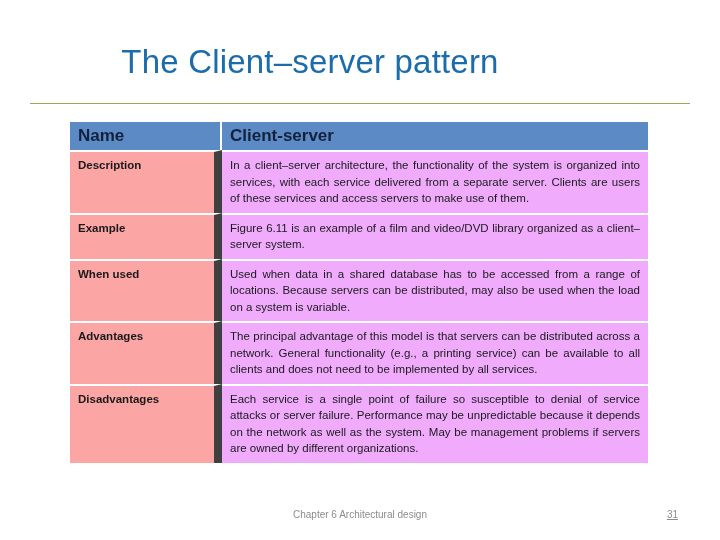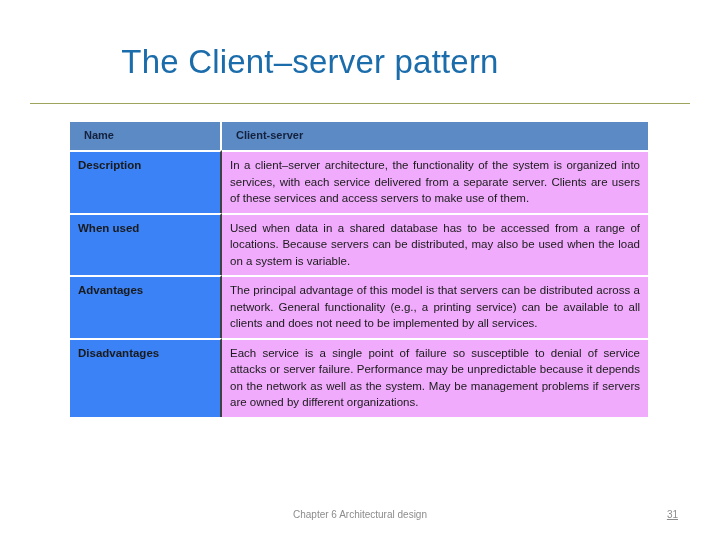--- a/index.html
+++ b/index.html
@@ -47,44 +47,44 @@
     width: 578px;
     border-collapse: separate;
     border-spacing: 0;
     table-layout: fixed;
   }
 
   .pattern-table tr.head-row td {
     background: #5b8ac5;
     color: #14213d;
     font-weight: bold;
-    font-size: 11px;
-    padding: 7px 8px 8px 14px;
+    font-size: 17px;
+    padding: 7px 8px 8px 8px;
     vertical-align: middle;
     line-height: 13px;
   }
 
   .pattern-table tr.head-row td.col-label {
     border-right: 2px solid #ffffff;
   }
 
   .pattern-table tr.body-row td {
     background: #f0abfc;
     color: #1a1a1a;
     font-size: 11.5px;
     line-height: 16.5px;
     vertical-align: top;
     padding: 5px 8px 6px 8px;
     border-top: 2px solid #ffffff;
   }
 
   .pattern-table tr.body-row td.col-label {
-    background: #3b82f6;
+    background: #fca5a5;
     font-weight: bold;
-    border-right: 2px solid #404040;
+    border-right: 8px solid #404040;
     white-space: nowrap;
   }
 
   .pattern-table tr.body-row td.col-value {
     text-align: justify;
     text-justify: inter-word;
   }
 
   .pattern-table col.c-label { width: 152px; }
   .pattern-table col.c-value { width: 426px; }
@@ -133,20 +133,24 @@
     <tr class="head-row">
       <td class="col-label">Name</td>
       <td class="col-value">Client-server</td>
     </tr>
 
     <tr class="body-row">
       <td class="col-label">Description</td>
       <td class="col-value">In a client–server architecture, the functionality of the system is organized into services, with each service delivered from a separate server. Clients are users of these services and access servers to make use of them.</td>
     </tr>
 
+    <tr class="body-row">
+      <td class="col-label">Example</td>
+      <td class="col-value">Figure 6.11 is an example of a film and video/DVD library organized as a client–server system.</td>
+    </tr>
 
     <tr class="body-row">
       <td class="col-label">When used</td>
       <td class="col-value">Used when data in a shared database has to be accessed from a range of locations. Because servers can be distributed, may also be used when the load on a system is variable.</td>
     </tr>
 
     <tr class="body-row">
       <td class="col-label">Advantages</td>
       <td class="col-value">The principal advantage of this model is that servers can be distributed across a network. General functionality (e.g., a printing service) can be available to all clients and does not need to be implemented by all services.</td>
     </tr>

